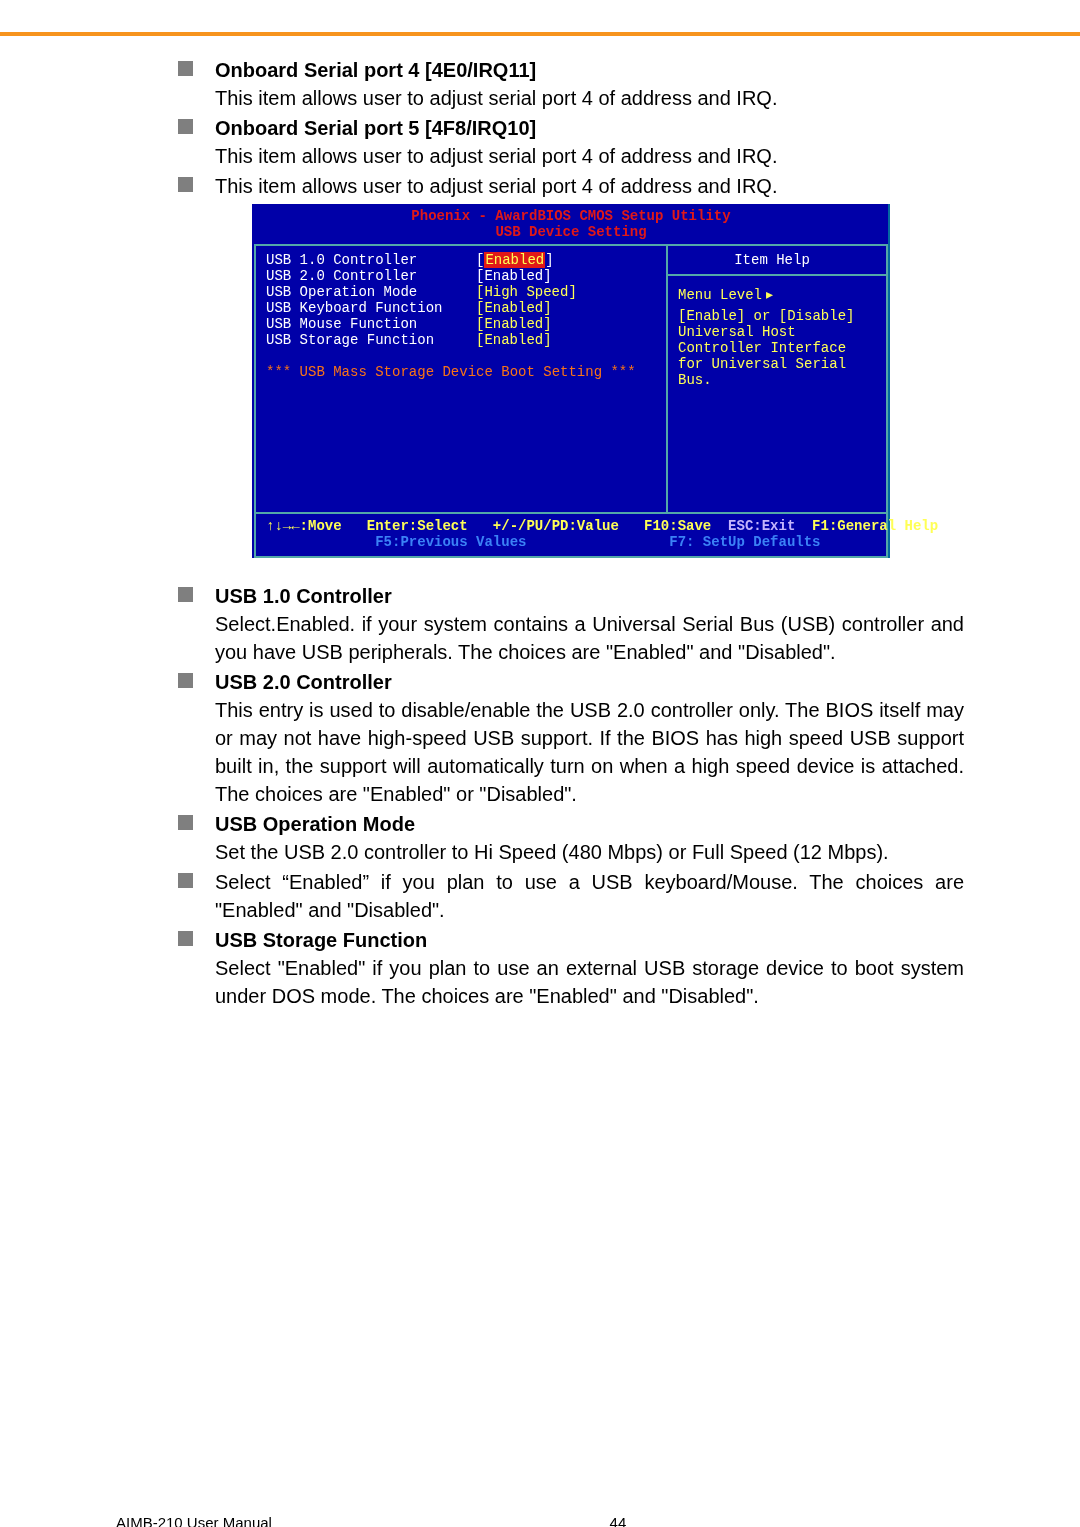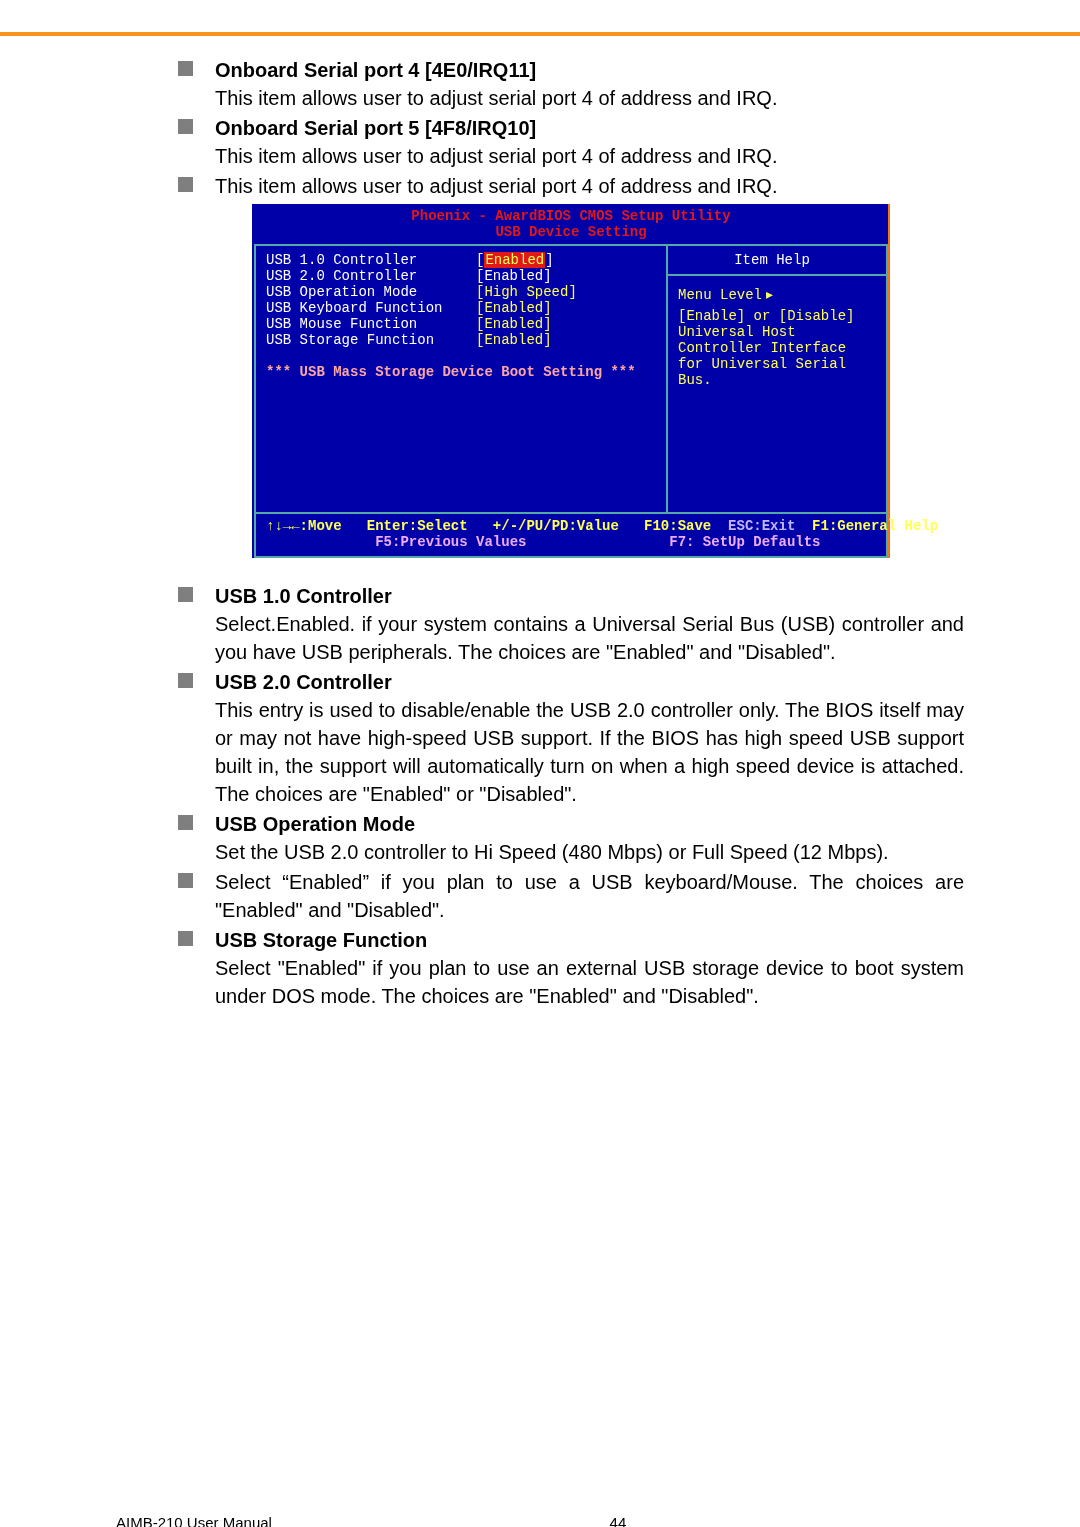--- a/index.html
+++ b/index.html
@@ -12,46 +12,46 @@
   .bullet-text-area { margin-left: 22px; flex: 1; }
   .bold-line { font-family: Arial, Helvetica, sans-serif; font-weight: bold; font-size: 20px; line-height: 28px; }
   .body-line { font-family: Arial, Helvetica, sans-serif; font-size: 20px; line-height: 28px; text-align: justify; }
   .sec-head { margin: 24px 0 18px -55px; }
   .sec-head .num { font-family: Arial, Helvetica, sans-serif; font-weight: bold; font-size: 26px; }
   .sec-head .title { font-family: Arial, Helvetica, sans-serif; font-weight: bold; font-size: 26px; color: #1a60ad; margin-left: 14px; }
   .bios-wrap { display: flex; justify-content: center; margin: 4px 0 24px 0; }
   .bios {
     width: 638px; background: #0000a8; color: #ffffff;
     font-family: "Courier New", monospace; font-size: 14px; line-height: 16px;
-    border-left: 2px solid #0000a8; border-right: 2px solid #f97316;
+    border-left: 2px solid #0000a8; border-right: 2px solid #0369a1;
   }
   .bios-title { text-align: center; padding: 4px 0 0 0; color: #e01818; font-weight: bold; }
   .bios-sub   { text-align: center; padding: 0 0 4px 0; color: #e01818; font-weight: bold; }
   .bios-body { display: flex; }
   .bios-left {
     flex: 1; border: 2px solid #53a8a8; border-right: none; padding: 6px 10px 6px 10px;
     min-height: 270px;
   }
   .bios-right {
     width: 222px; border: 2px solid #53a8a8; padding: 6px 10px;
   }
   .kv { display: flex; white-space: pre; }
   .kv .k { color: #ffffff; width: 210px; }
   .sel   { background: #e01818; color: #ffff55; padding: 0 1px; }
   .wht   { color: #ffffff; }
   .yel   { color: #ffff55; }
-  .red   { color: #fca5a5; font-weight: bold; }
+  .red   { color: #f97316; font-weight: normal; }
   .bios-help-title { color: #ffffff; text-align: right; padding-right: 10px; }
   .bios-help-body  { color: #ffff55; margin-top: 5px; }
   .arrow-glyph { font-family: Arial, sans-serif; }
   .bios-foot {
     border-top: 0; padding: 4px 10px 6px 10px; color: #ffff55;
     white-space: pre; font-weight: bold;
   }
-  .bios-foot .line2 { color: #f0abfc; font-family: Liberation Mono, monospace; }
+  .bios-foot .line2 { color: #3b82f6; font-family: Liberation Mono, monospace; }
   .bios-foot-wrap { border: 2px solid #53a8a8; border-top: none; }
   .foot-exit { color: #c4b5fd; }
   .section2 { margin-top: 6px; }
   .section2 .bullet-row { margin-bottom: 2px; }
   .page-footer {
     position: absolute; bottom: 28px; left: 116px; right: 116px;
     display: flex; justify-content: space-between;
     font-family: Arial, Helvetica, sans-serif; font-size: 15px; color: #000;
   }
 </style>

